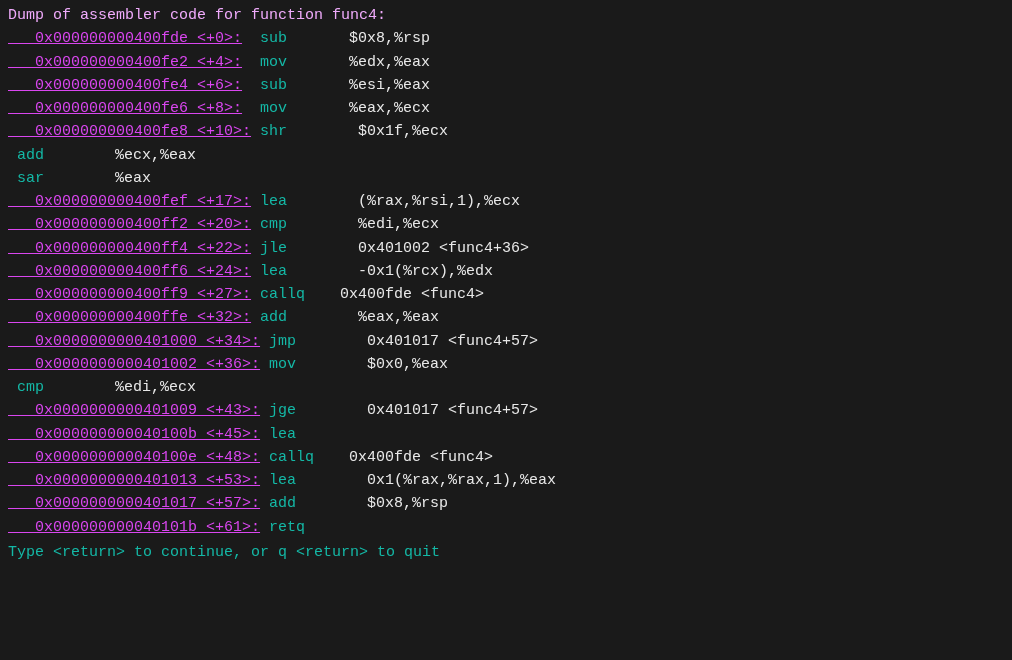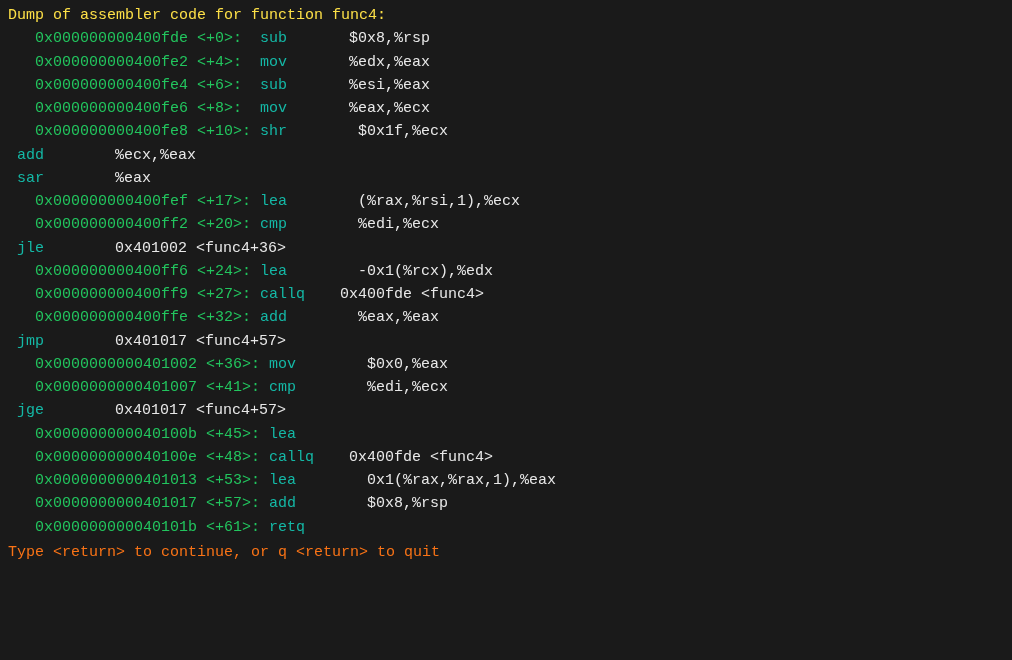--- a/index.html
+++ b/index.html
@@ -28,72 +28,73 @@
 
     .code-line {
       display: flex;
       flex-direction: row;
       white-space: pre;
       line-height: 1.55;
       color: #e8e8e8;
     }
 
     .header-line {
-      color: #fde047;
+      color: #f0abfc;
       white-space: pre;
       line-height: 1.55;
     }
 
     .addr {
-      color: #22c55e;
+      color: #d946ef;
       min-width: 220px;
       display: inline-block;
+      text-decoration: underline;
     }
 
     .instr {
       color: #14b8a6;
       min-width: 80px;
       display: inline-block;
     }
 
     .operand {
       color: #e8e8e8;
       display: inline-block;
     }
 
     .bottom-hint {
-      color: #f97316;
+      color: #14b8a6;
       white-space: pre;
       line-height: 1.55;
       margin-top: 2px;
     }
   </style>
 </head>
 <body>
 
 <div id="terminal">
   <div class="header-line">Dump of assembler code for function func4:</div>
   <div id="code-lines">
       <div class="code-line"><span class="addr">   0x000000000400fde &lt;+0&gt;:</span><span class="instr">  sub</span><span class="operand">   $0x8,%rsp</span></div>
       <div class="code-line"><span class="addr">   0x000000000400fe2 &lt;+4&gt;:</span><span class="instr">  mov</span><span class="operand">   %edx,%eax</span></div>
       <div class="code-line"><span class="addr">   0x000000000400fe4 &lt;+6&gt;:</span><span class="instr">  sub</span><span class="operand">   %esi,%eax</span></div>
       <div class="code-line"><span class="addr">   0x000000000400fe6 &lt;+8&gt;:</span><span class="instr">  mov</span><span class="operand">   %eax,%ecx</span></div>
       <div class="code-line"><span class="addr">   0x000000000400fe8 &lt;+10&gt;:</span><span class="instr"> shr</span><span class="operand">   $0x1f,%ecx</span></div>
       <div class="code-line"><span class="instr"> add</span><span class="operand">   %ecx,%eax</span></div>
       <div class="code-line"><span class="instr"> sar</span><span class="operand">   %eax</span></div>
       <div class="code-line"><span class="addr">   0x000000000400fef &lt;+17&gt;:</span><span class="instr"> lea</span><span class="operand">   (%rax,%rsi,1),%ecx</span></div>
       <div class="code-line"><span class="addr">   0x000000000400ff2 &lt;+20&gt;:</span><span class="instr"> cmp</span><span class="operand">   %edi,%ecx</span></div>
-      <div class="code-line"><span class="instr"> jle</span><span class="operand">   0x401002 &lt;func4+36&gt;</span></div>
+      <div class="code-line"><span class="addr">   0x000000000400ff4 &lt;+22&gt;:</span><span class="instr"> jle</span><span class="operand">   0x401002 &lt;func4+36&gt;</span></div>
       <div class="code-line"><span class="addr">   0x000000000400ff6 &lt;+24&gt;:</span><span class="instr"> lea</span><span class="operand">   -0x1(%rcx),%edx</span></div>
       <div class="code-line"><span class="addr">   0x000000000400ff9 &lt;+27&gt;:</span><span class="instr"> callq</span><span class="operand"> 0x400fde &lt;func4&gt;</span></div>
       <div class="code-line"><span class="addr">   0x000000000400ffe &lt;+32&gt;:</span><span class="instr"> add</span><span class="operand">   %eax,%eax</span></div>
-      <div class="code-line"><span class="instr"> jmp</span><span class="operand">   0x401017 &lt;func4+57&gt;</span></div>
+      <div class="code-line"><span class="addr">   0x0000000000401000 &lt;+34&gt;:</span><span class="instr"> jmp</span><span class="operand">   0x401017 &lt;func4+57&gt;</span></div>
       <div class="code-line"><span class="addr">   0x0000000000401002 &lt;+36&gt;:</span><span class="instr"> mov</span><span class="operand">   $0x0,%eax</span></div>
-      <div class="code-line"><span class="addr">   0x0000000000401007 &lt;+41&gt;:</span><span class="instr"> cmp</span><span class="operand">   %edi,%ecx</span></div>
-      <div class="code-line"><span class="instr"> jge</span><span class="operand">   0x401017 &lt;func4+57&gt;</span></div>
+      <div class="code-line"><span class="instr"> cmp</span><span class="operand">   %edi,%ecx</span></div>
+      <div class="code-line"><span class="addr">   0x0000000000401009 &lt;+43&gt;:</span><span class="instr"> jge</span><span class="operand">   0x401017 &lt;func4+57&gt;</span></div>
       <div class="code-line"><span class="addr">   0x000000000040100b &lt;+45&gt;:</span><span class="instr"> lea</span></div>
       <div class="code-line"><span class="addr">   0x000000000040100e &lt;+48&gt;:</span><span class="instr"> callq</span><span class="operand"> 0x400fde &lt;func4&gt;</span></div>
       <div class="code-line"><span class="addr">   0x0000000000401013 &lt;+53&gt;:</span><span class="instr"> lea</span><span class="operand">   0x1(%rax,%rax,1),%eax</span></div>
       <div class="code-line"><span class="addr">   0x0000000000401017 &lt;+57&gt;:</span><span class="instr"> add</span><span class="operand">   $0x8,%rsp</span></div>
       <div class="code-line"><span class="addr">   0x000000000040101b &lt;+61&gt;:</span><span class="instr"> retq</span><span class="operand">  </span></div>
     </div>
   <div class="bottom-hint">Type &lt;return&gt; to continue, or q &lt;return&gt; to quit</div>
 </div>
 
 </body></html>

